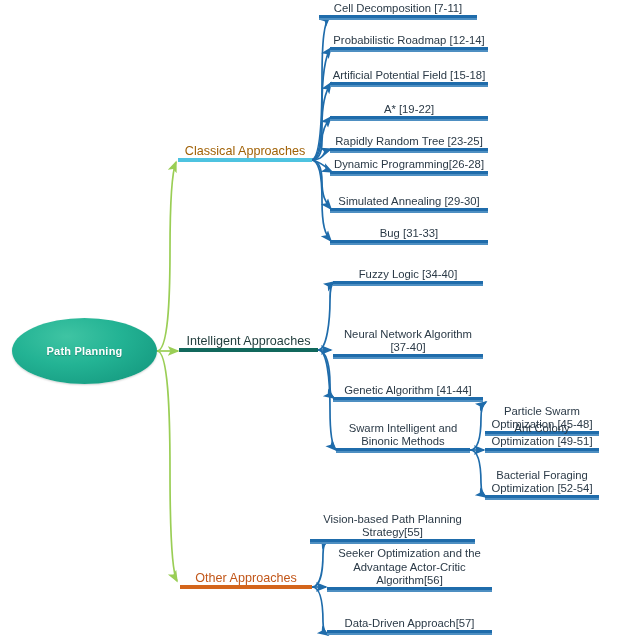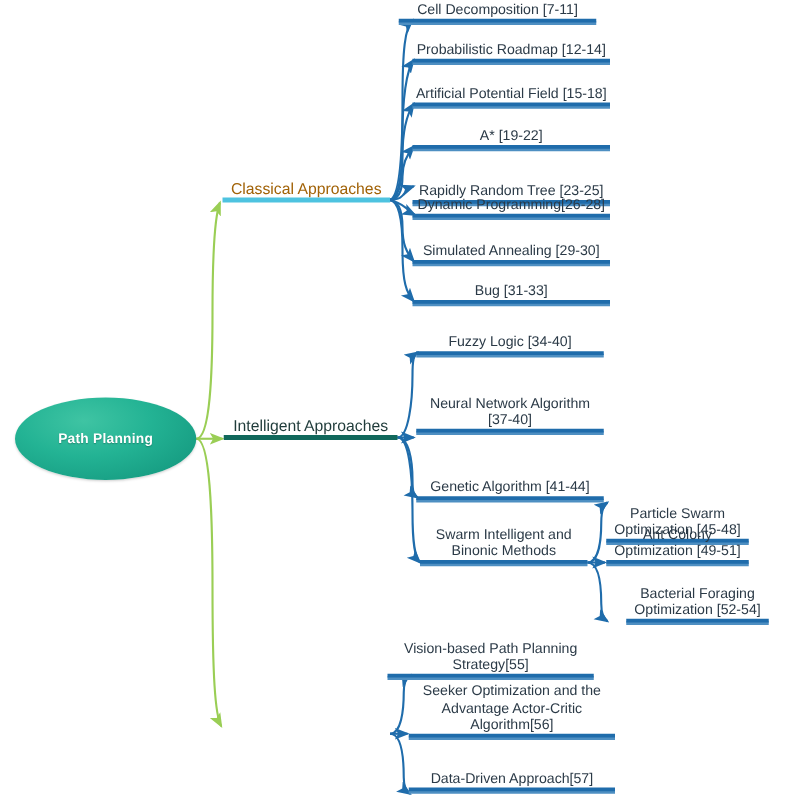--- a/index.html
+++ b/index.html
@@ -144,20 +144,24 @@
   <div class="topic lvl1 branch-classical" style="left:178px; top:140px; width:134px; height:22px;">
     <div class="t-text">Classical Approaches</div>
     <div class="t-rule"></div>
   </div>
 
   <div class="topic lvl1 branch-intelligent" style="left:179px; top:330px; width:139px; height:22px;">
     <div class="t-text">Intelligent Approaches</div>
     <div class="t-rule"></div>
   </div>
 
+  <div class="topic lvl1 branch-other" style="left:180px; top:567px; width:132px; height:22px;">
+    <div class="t-text">Other Approaches</div>
+    <div class="t-rule"></div>
+  </div>
 
   <div class="topic lvl2" style="left:319px; top:2px; width:158px; height:16px;">
     <div class="t-text">Cell Decomposition [7-11]</div>
     <div class="t-rule"></div>
   </div>
 
   <div class="topic lvl2" style="left:330px; top:34px; width:158px; height:16px;">
     <div class="t-text">Probabilistic Roadmap [12-14]</div>
     <div class="t-rule"></div>
   </div>
@@ -165,21 +169,21 @@
   <div class="topic lvl2" style="left:330px; top:69px; width:158px; height:16px;">
     <div class="t-text">Artificial Potential Field [15-18]</div>
     <div class="t-rule"></div>
   </div>
 
   <div class="topic lvl2" style="left:330px; top:103px; width:158px; height:16px;">
     <div class="t-text">A* [19-22]</div>
     <div class="t-rule"></div>
   </div>
 
-  <div class="topic lvl2" style="left:330px; top:135px; width:158px; height:16px;margin-top:12px;">
+  <div class="topic lvl2" style="left:330px; top:135px; width:158px; height:16px;">
     <div class="t-text">Rapidly Random Tree [23-25]</div>
     <div class="t-rule"></div>
   </div>
 
   <div class="topic lvl2" style="left:330px; top:158px; width:158px; height:16px;">
     <div class="t-text">Dynamic Programming[26-28]</div>
     <div class="t-rule"></div>
   </div>
 
   <div class="topic lvl2" style="left:330px; top:195px; width:158px; height:16px;">
@@ -190,21 +194,21 @@
   <div class="topic lvl2" style="left:330px; top:227px; width:158px; height:16px;">
     <div class="t-text">Bug [31-33]</div>
     <div class="t-rule"></div>
   </div>
 
   <div class="topic lvl2" style="left:333px; top:268px; width:150px; height:16px;">
     <div class="t-text">Fuzzy Logic [34-40]</div>
     <div class="t-rule"></div>
   </div>
 
-  <div class="topic lvl2" style="left:333px; top:316px; width:150px; height:30px;">
+  <div class="topic lvl2" style="left:333px; top:327px; width:150px; height:30px;">
     <div class="t-text">Neural Network Algorithm
 [37-40]</div>
     <div class="t-rule"></div>
   </div>
 
   <div class="topic lvl2" style="left:333px; top:384px; width:150px; height:16px;">
     <div class="t-text">Genetic Algorithm [41-44]</div>
     <div class="t-rule"></div>
   </div>
 
@@ -219,21 +223,21 @@
 Optimization [45-48]</div>
     <div class="t-rule"></div>
   </div>
 
   <div class="topic lvl3" style="left:485px; top:421px; width:114px; height:30px;">
     <div class="t-text">Ant Colony
 Optimization [49-51]</div>
     <div class="t-rule"></div>
   </div>
 
-  <div class="topic lvl3" style="left:501px; top:468px; width:114px; height:30px;">
+  <div class="topic lvl3" style="left:485px; top:468px; width:114px; height:30px;">
     <div class="t-text">Bacterial Foraging
 Optimization [52-54]</div>
     <div class="t-rule"></div>
   </div>
 
   <div class="topic lvl2" style="left:310px; top:512px; width:165px; height:30px;">
     <div class="t-text">Vision-based Path Planning
 Strategy[55]</div>
     <div class="t-rule"></div>
   </div>

